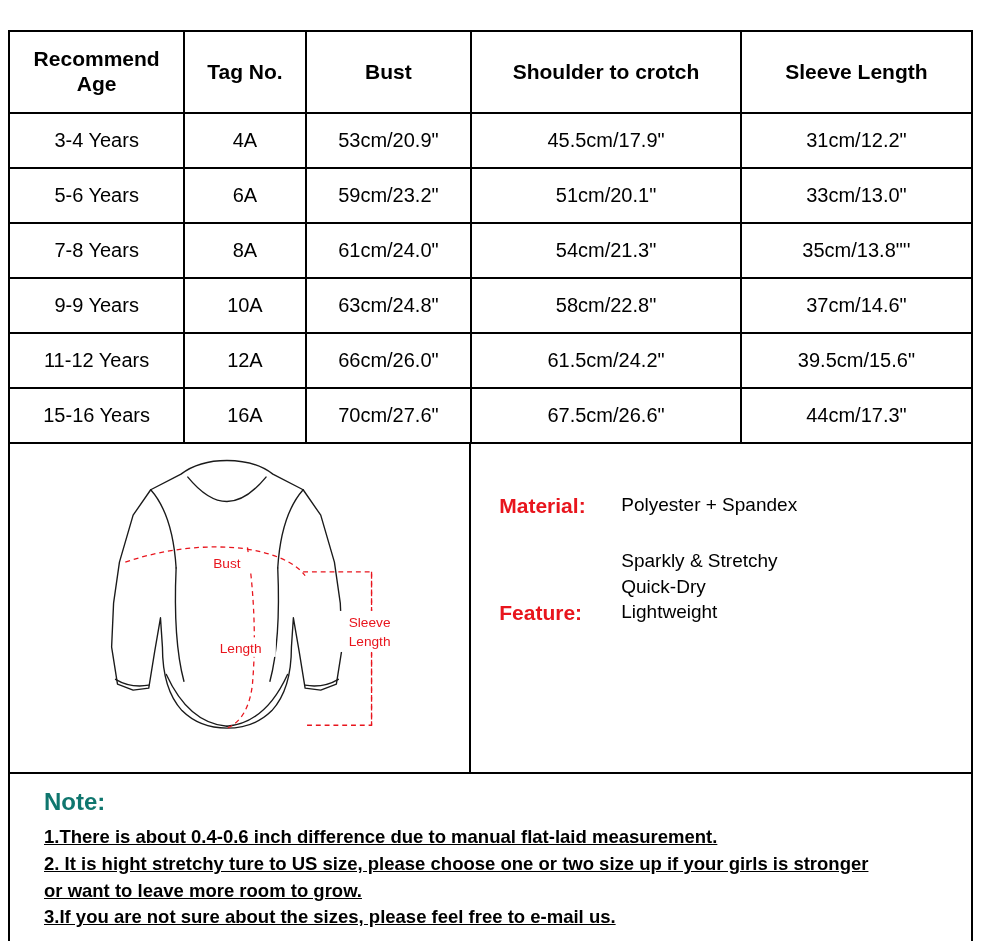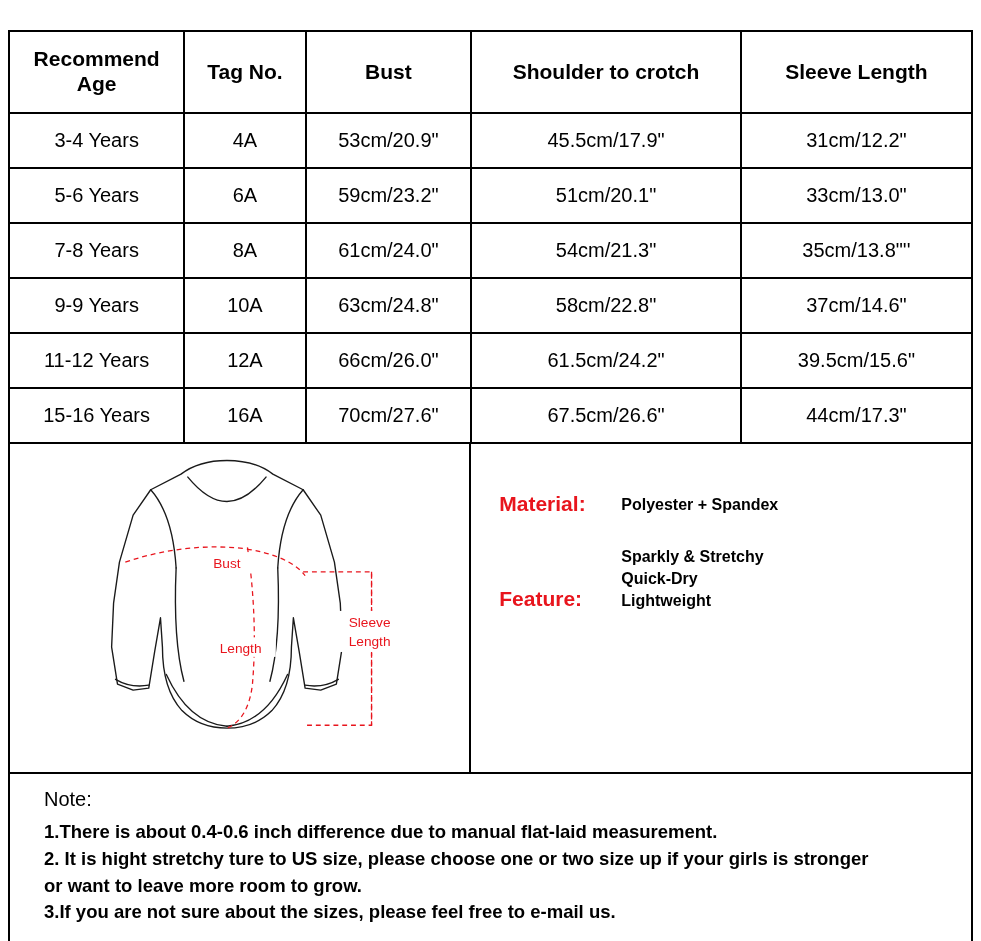--- a/index.html
+++ b/index.html
@@ -78,46 +78,47 @@
     margin-bottom: 30px;
   }
   .spec-label {
     color: #e8151d;
     font-weight: bold;
     font-size: 21px;
     width: 122px;
     flex: none;
   }
   .spec-value {
-    font-weight: bold;
-    font-size: 16px;
+    font-weight: normal;
+    font-size: 19px;
     line-height: 1.36;
     color: #000;
   }
 
   
   .note {
     border-left: 2px solid #000;
     border-right: 2px solid #000;
     border-bottom: 2px solid #000;
     box-sizing: border-box;
     padding: 14px 20px 16px 34px;
     height: 176px;
   }
   .note-title {
-    color: #000000;
-    font-weight: normal;
-    font-size: 20px;
+    color: #0f766e;
+    font-weight: bold;
+    font-size: 24px;
     margin-bottom: 8px;
   }
   .note-line {
     font-size: 18.5px;
     font-weight: bold;
     line-height: 1.45;
     color: #000;
+    text-decoration: underline;
   }
   .leotard-wrap {
     position: absolute;
     left: 0; top: 0; right: 0; bottom: 0;
   }
 </style>
 </head>
 <body>
 
 <div class="page">

